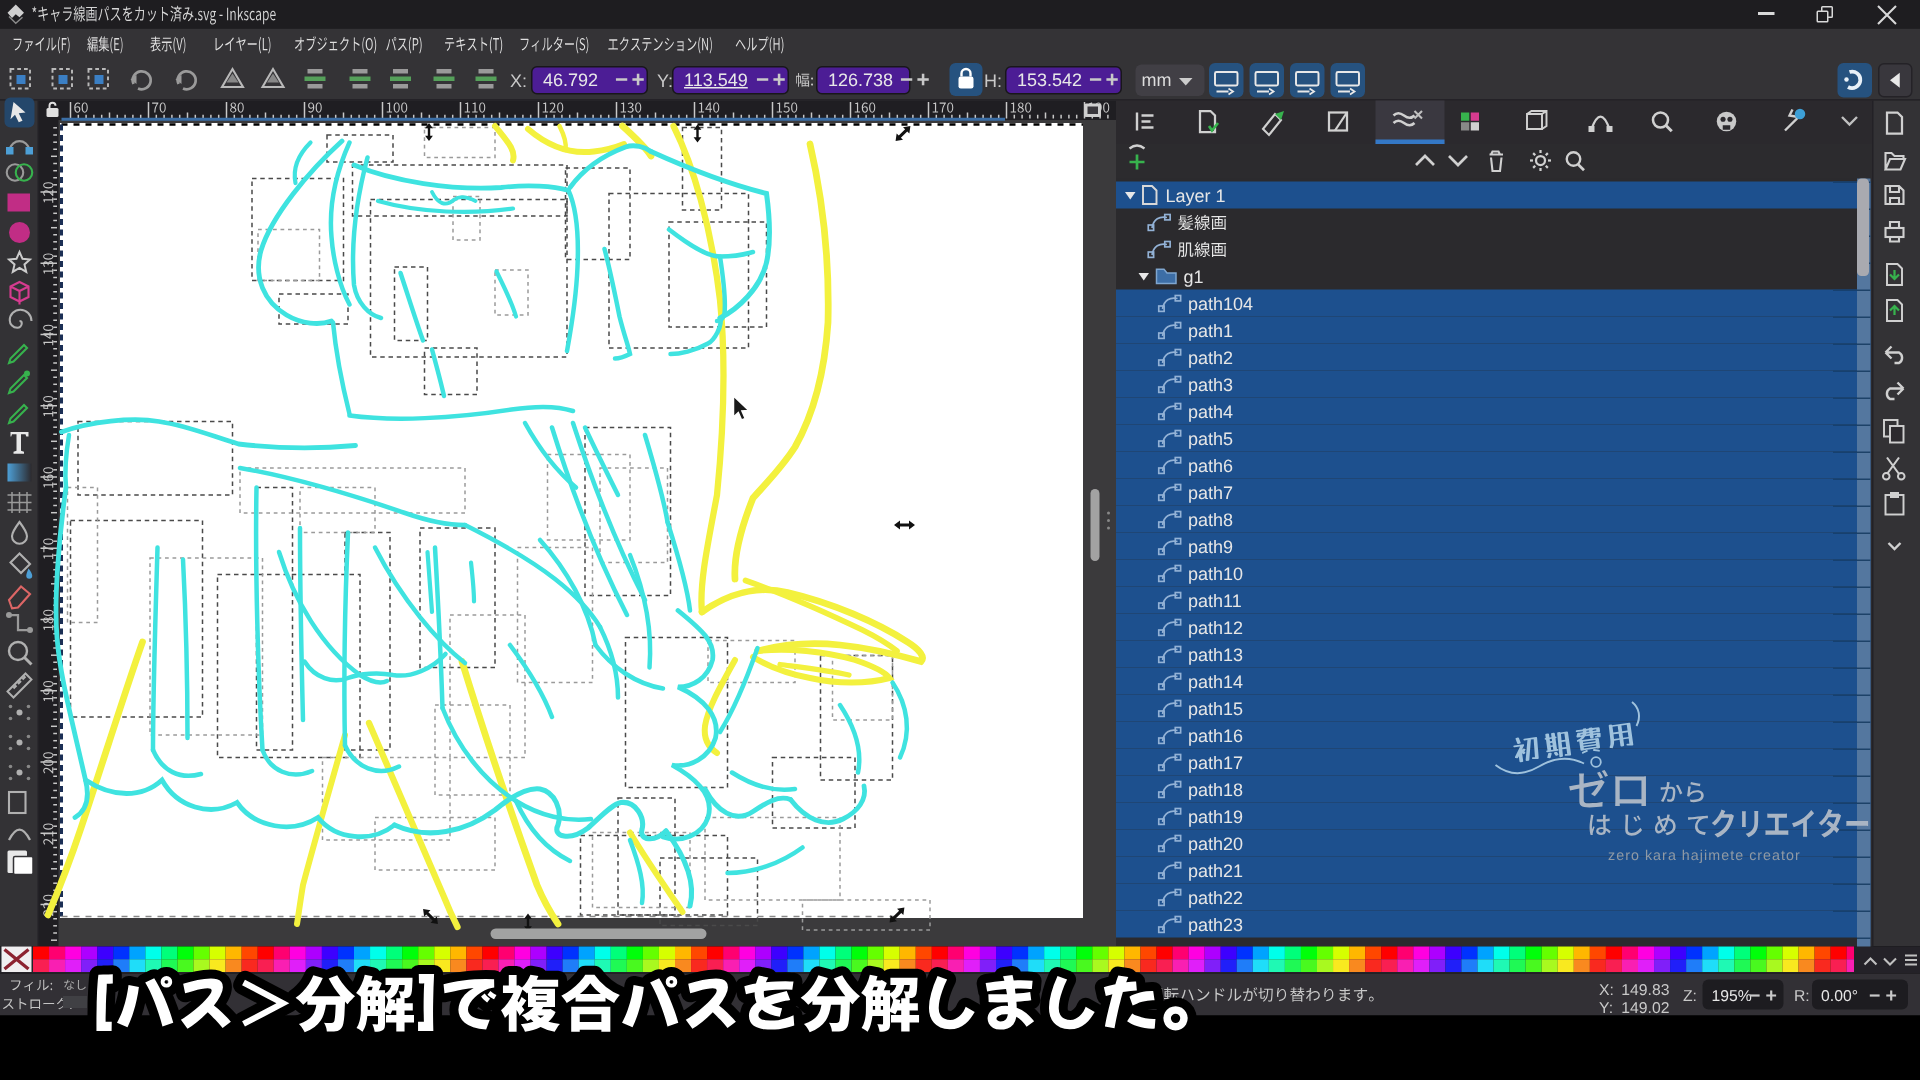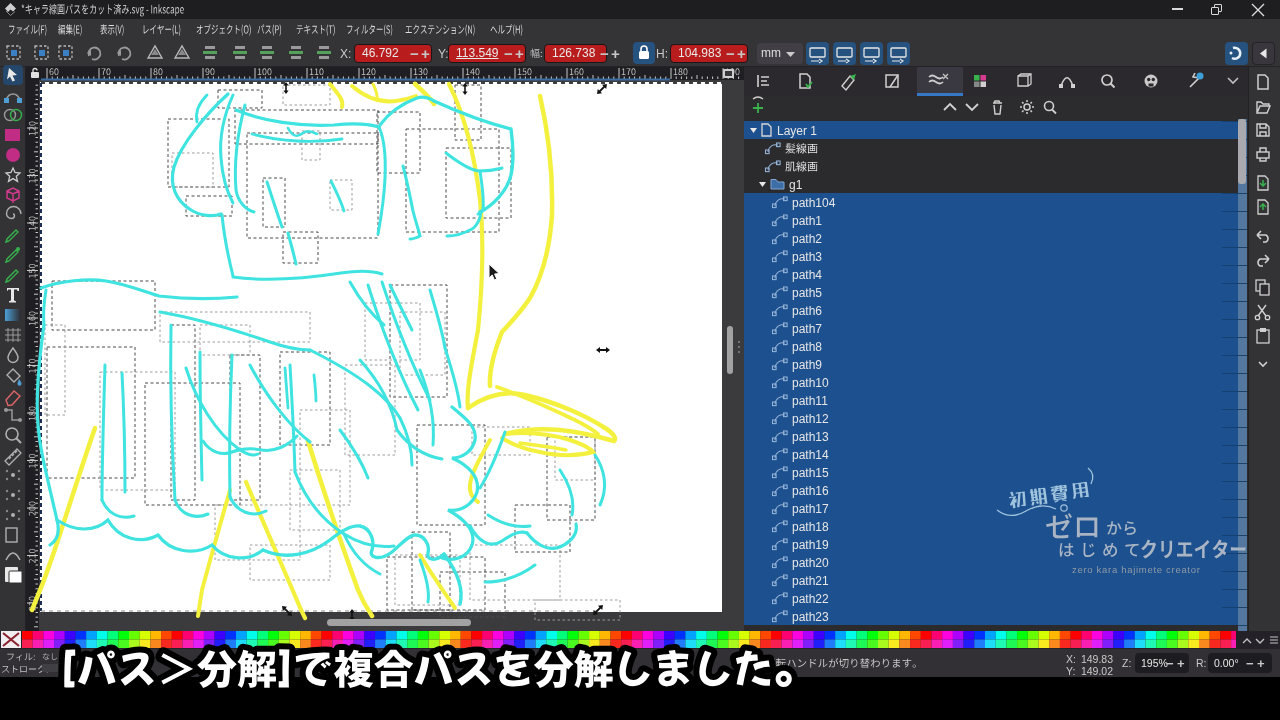--- a/index.html
+++ b/index.html
@@ -1,17 +1,17 @@
 <!DOCTYPE html>
 <html><head><meta charset="utf-8"><style>
 *{margin:0;padding:0;box-sizing:border-box;}
 html,body{width:1280px;height:720px;overflow:hidden;background:#000;}
 body{font-family:"Liberation Sans",sans-serif;position:relative;}
 .abs{position:absolute;}
-.fld{position:absolute;background:#b91c1c;border:1px solid #18171a;border-radius:4px;color:#e8e8e8;font-size:12px;line-height:17px;padding-left:7px;}
+.fld{position:absolute;background:#4c1d95;border:1px solid #18171a;border-radius:4px;color:#e8e8e8;font-size:12px;line-height:17px;padding-left:7px;}
 .pm{position:absolute;color:#c8c8c8;font-size:15px;font-weight:bold;}
 </style></head><body>
 <div class="abs" style="left:0;top:0;width:1280px;height:19px;background:#1e1d20"></div>
 <div class="abs" style="left:0;top:19px;width:1280px;height:21px;background:#343336"></div>
 <div class="abs" style="left:0;top:40px;width:1280px;height:27px;background:#343336;border-bottom:1px solid #242227"></div>
 <div class="abs" style="left:0;top:67px;width:26px;height:564px;background:#333235;border-right:1px solid #232126"></div>
 <div class="abs" style="left:26px;top:67px;width:718px;height:564px;background:#3b3a3c"></div>
 <div class="abs" style="left:744px;top:67px;width:504px;height:564px;background:#2c2b2e"></div>
 <div class="abs" style="left:1248px;top:67px;width:32px;height:564px;background:#333235;border-left:1px solid #232126"></div>
 <div class="abs" style="left:0;top:631px;width:1280px;height:18px;background:#242228"></div>
@@ -29,21 +29,21 @@
 <div class="pm" style="left:421px;top:45px;">+</div>
 <div class="abs" style="left:438px;top:47px;color:#c9c9c9;font-size:12px;">Y:</div>
 <div class="fld" style="left:448px;top:44px;width:78px;height:19px;text-decoration:underline;">113.549</div>
 <div class="pm" style="left:504px;top:45px;">−</div>
 <div class="pm" style="left:515px;top:45px;">+</div>
 <div class="fld" style="left:544px;top:44px;width:63px;height:19px;">126.738</div>
 <div class="pm" style="left:600px;top:45px;">−</div>
 <div class="pm" style="left:611px;top:45px;">+</div>
 <div class="abs" style="left:633px;top:42px;width:22px;height:22px;background:#26527f;border-radius:4px"></div>
 <div class="abs" style="left:656px;top:47px;color:#c9c9c9;font-size:12px;">H:</div>
-<div class="fld" style="left:670px;top:44px;width:78px;height:19px;">104.983</div>
+<div class="fld" style="left:670px;top:44px;width:78px;height:19px;">153.542</div>
 <div class="pm" style="left:726px;top:45px;">−</div>
 <div class="pm" style="left:737px;top:45px;">+</div>
 <div class="abs" style="left:757px;top:43px;width:46px;height:21px;background:#413f45;border-radius:4px;color:#ddd;font-size:12px;line-height:20px;padding-left:4px;">mm</div>
 <svg class="abs" style="left:784px;top:43px" width="14" height="21">
     <path d="M2,9 l4.5,5 l4.5,-5 Z" fill="#cccccc"></path>
   </svg>
 <div class="abs" style="left:806px;top:42px;width:23px;height:23px;background:#26527f;border-radius:4px"></div>
 <div class="abs" style="left:833px;top:42px;width:23px;height:23px;background:#26527f;border-radius:4px"></div>
 <div class="abs" style="left:860px;top:42px;width:23px;height:23px;background:#26527f;border-radius:4px"></div>
 <div class="abs" style="left:887px;top:42px;width:23px;height:23px;background:#26527f;border-radius:4px"></div>

